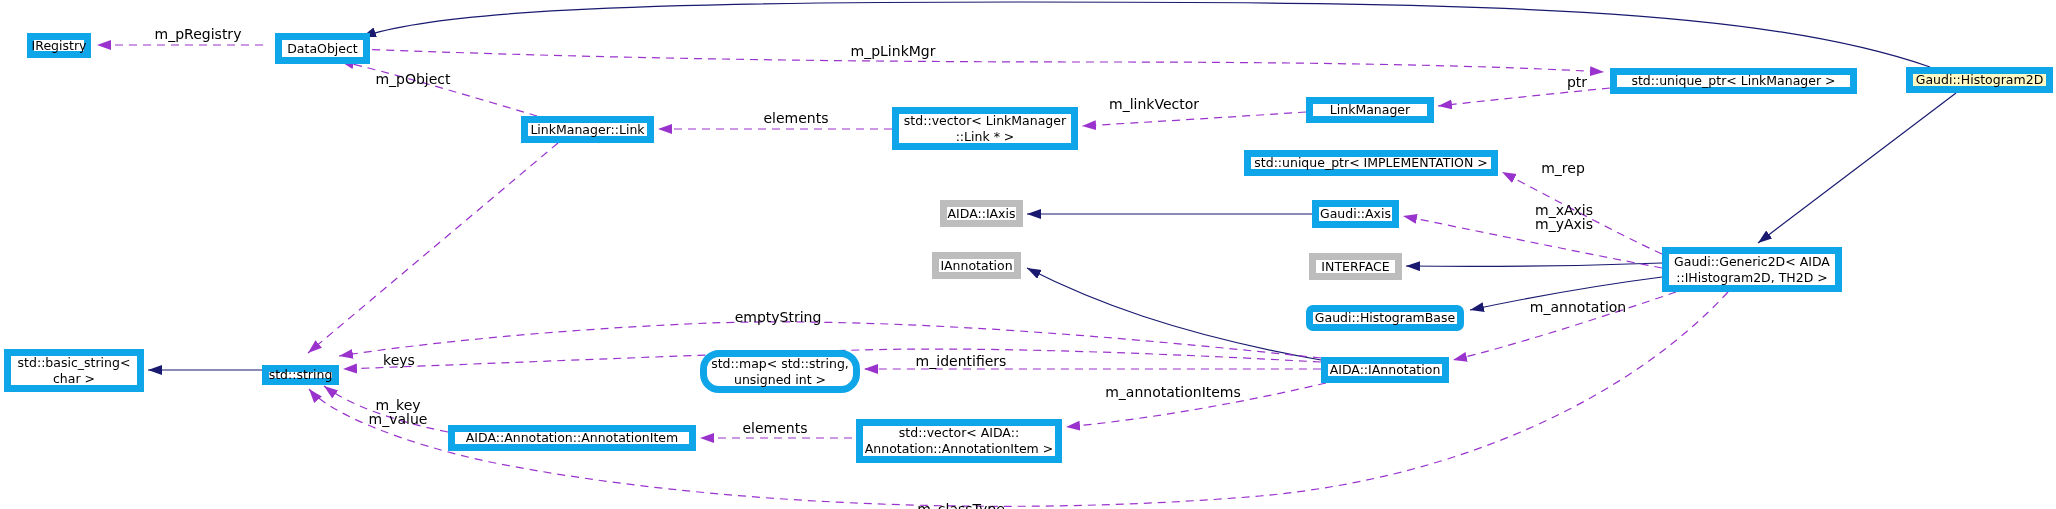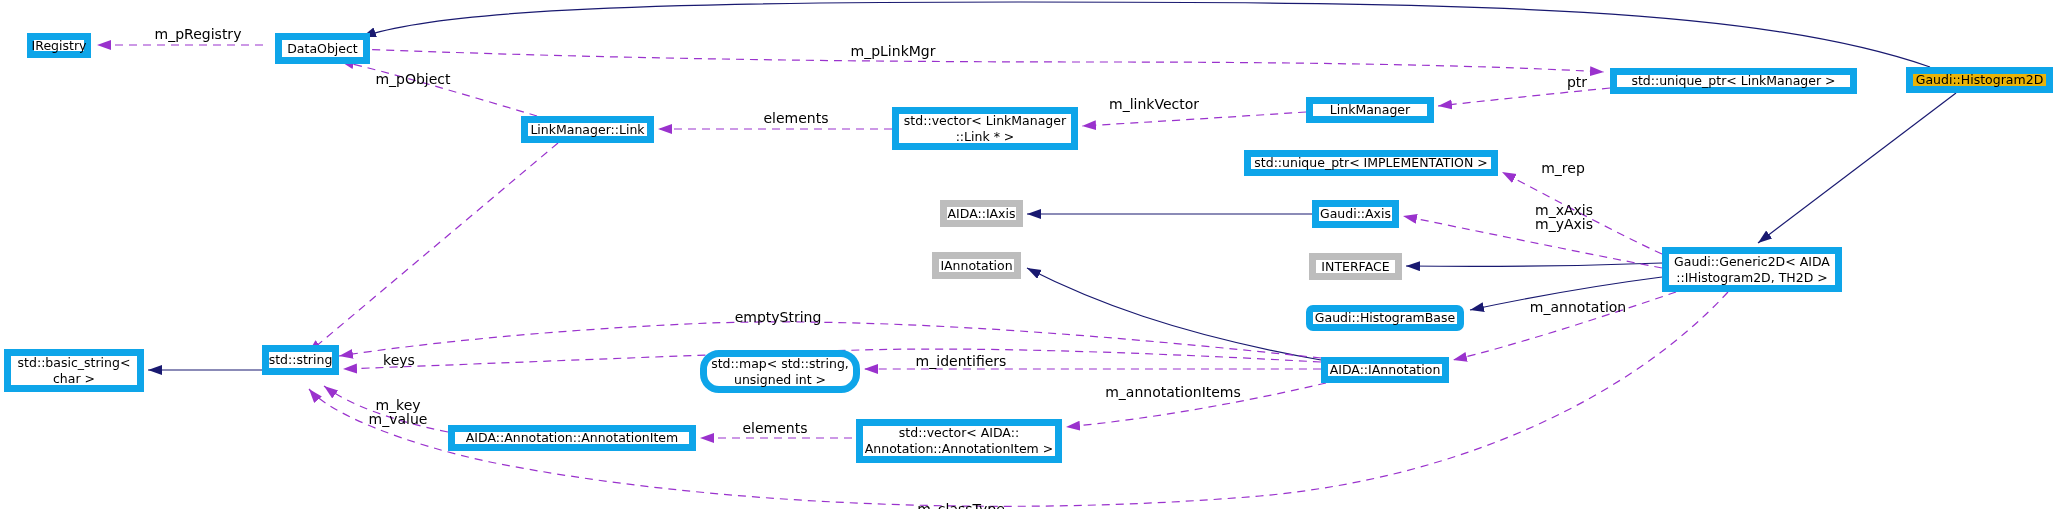--- a/index.html
+++ b/index.html
@@ -29,21 +29,21 @@
     align-items: center;
     justify-content: center;
     font-size: 12.5px;
     line-height: 16px;
     color: #000000;
     white-space: nowrap;
     text-align: center;
     cursor: pointer;
   }
   .node.undocumented { border-color: #bdbdbd; }
-  .node.selected { background: #eab308; cursor: default; justify-content: center; }
+  .node.selected { background: #fef9c3; cursor: default; justify-content: center; }
   .edge-label {
     position: absolute;
     transform: translateX(-50%);
     font-size: 14px;
     line-height: 14px;
     text-align: center;
     color: #000000;
     white-space: nowrap;
   }
 </style>
@@ -132,21 +132,21 @@
       <div class="node" style="left: 1306px; top: 305px; width: 158px; height: 26px; border-radius: 7px;">
         <div>Gaudi::HistogramBase</div>
       </div>
       <div class="node" style="left: 1321px; top: 357px; width: 128px; height: 26px;">
         <div>AIDA::IAnnotation</div>
       </div>
       <div class="node" style="left: 4px; top: 349px; width: 140px; height: 43px;">
         <div>std::basic_string&lt;</div>
         <div>char &gt;</div>
       </div>
-      <div class="node" style="left: 262px; top: 345px; width: 77px; height: 30px;">
+      <div class="node" style="left: 262px; top: 365px; width: 77px; height: 20px;">
         <div>std::string</div>
       </div>
       <div class="node" style="left: 700px; top: 350px; width: 160px; height: 43px; border-radius: 19px;">
         <div>std::map&lt; std::string,</div>
         <div>unsigned int &gt;</div>
       </div>
       <div class="node" style="left: 448px; top: 425px; width: 248px; height: 26px;">
         <div>AIDA::Annotation::AnnotationItem</div>
       </div>
       <div class="node" style="left: 856px; top: 419px; width: 206px; height: 44px;">

